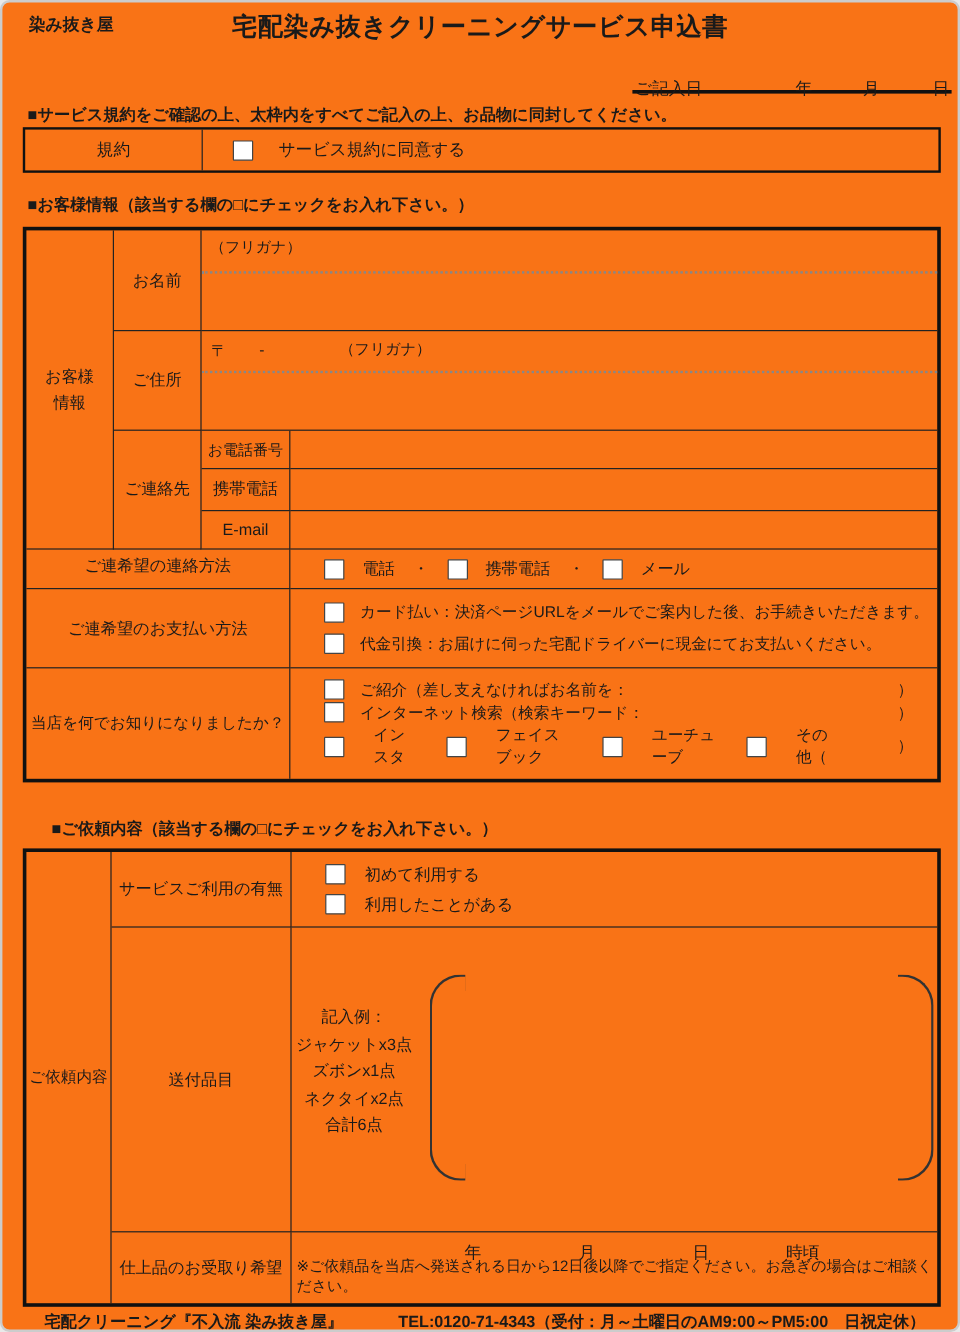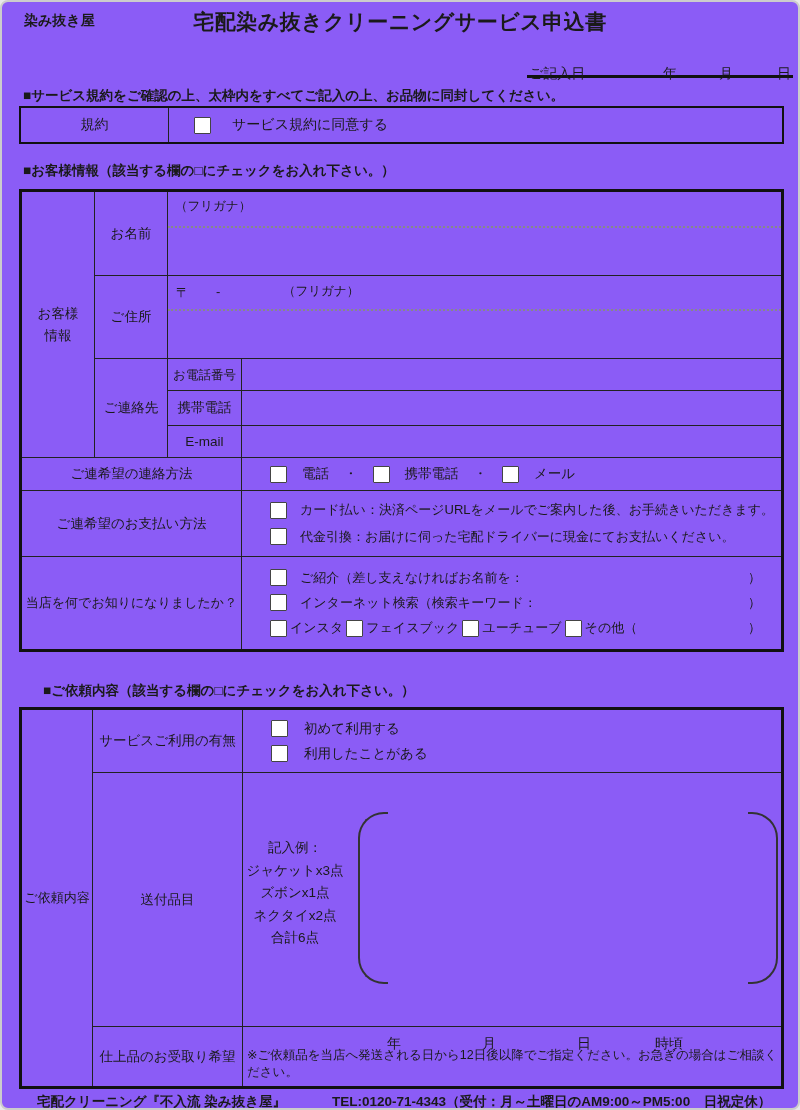--- a/index.html
+++ b/index.html
@@ -1,18 +1,18 @@
 <!DOCTYPE html>
 <html><head>
 <meta charset="utf-8">
 <style>
   html,body { margin:0; padding:0; background:#e9e9e9; }
   .sheet {
     position:relative; width:800px; height:1110px; margin:0 auto;
-    background:#8b5cf6; color:#1a1a1a;
+    background:#f97316; color:#1a1a1a;
     font-family:"Liberation Sans","DejaVu Sans",sans-serif;
     border:2px solid #cccccc; border-radius:8px;
     box-sizing:border-box; overflow:hidden;
   }
   .abs { position:absolute; }
   .logo { left:22px; top:10px; font-size:14px; font-weight:bold; }
   .title { left:0; right:0; top:6px; text-align:center; font-size:21px; font-weight:bold; letter-spacing:0.5px; }
   .date-line { left:525px; top:48px; width:266px; height:25px; border-bottom:3px solid #111; font-size:14px; }
   .date-line span { position:absolute; top:15px; }
   .dl-label { left:2px; }
@@ -107,21 +107,21 @@
     </div>
 
     <div class="cell lbl br bb" style="grid-row:3/6; grid-column:2;text-align:center;">ご連絡先</div>
     <div class="cell lbl br bb" style="grid-row:3; grid-column:3; font-size:12.5px;">お電話番号</div>
     <div class="cell bb" style="grid-row:3; grid-column:4;"></div>
     <div class="cell lbl br bb" style="grid-row:4; grid-column:3;">携帯電話</div>
     <div class="cell bb" style="grid-row:4; grid-column:4;"></div>
     <div class="cell lbl br bb" style="grid-row:5; grid-column:3;">E-mail</div>
     <div class="cell bb" style="grid-row:5; grid-column:4;"></div>
 
-    <div class="cell lbl br bb" style="grid-row:6; grid-column:1/4;">ご連希望の連絡方法</div>
+    <div class="cell lbl br bb" style="grid-row:6; grid-column:1/4;font-family:Liberation Mono, monospace;">ご連希望の連絡方法</div>
     <div class="cell bb optrow" style="grid-row:6; grid-column:4; padding-left:28px; gap:15px;">
       <span class="cb"></span>
       <span>電話</span>
       <span>・</span>
       <span class="cb"></span>
       <span>携帯電話</span>
       <span>・</span>
       <span class="cb"></span>
       <span>メール</span>
     </div>
@@ -145,21 +145,21 @@
         <span>ご紹介（差し支えなければお名前を：</span>
         <span class="spacer"></span>
         <span>）</span>
       </div>
       <div class="optrow">
         <span class="cb"></span>
         <span>インターネット検索（検索キーワード：</span>
         <span class="spacer"></span>
         <span>）</span>
       </div>
-      <div class="optrow" style="gap:3px;">
+      <div class="optrow" style="gap:24px;">
         <span class="cb"></span>
         <span>インスタ</span>
         <span class="cb"></span>
         <span>フェイスブック</span>
         <span class="cb"></span>
         <span>ユーチューブ</span>
         <span class="cb"></span>
         <span>その他（</span>
         <span class="spacer"></span>
         <span>）</span>

